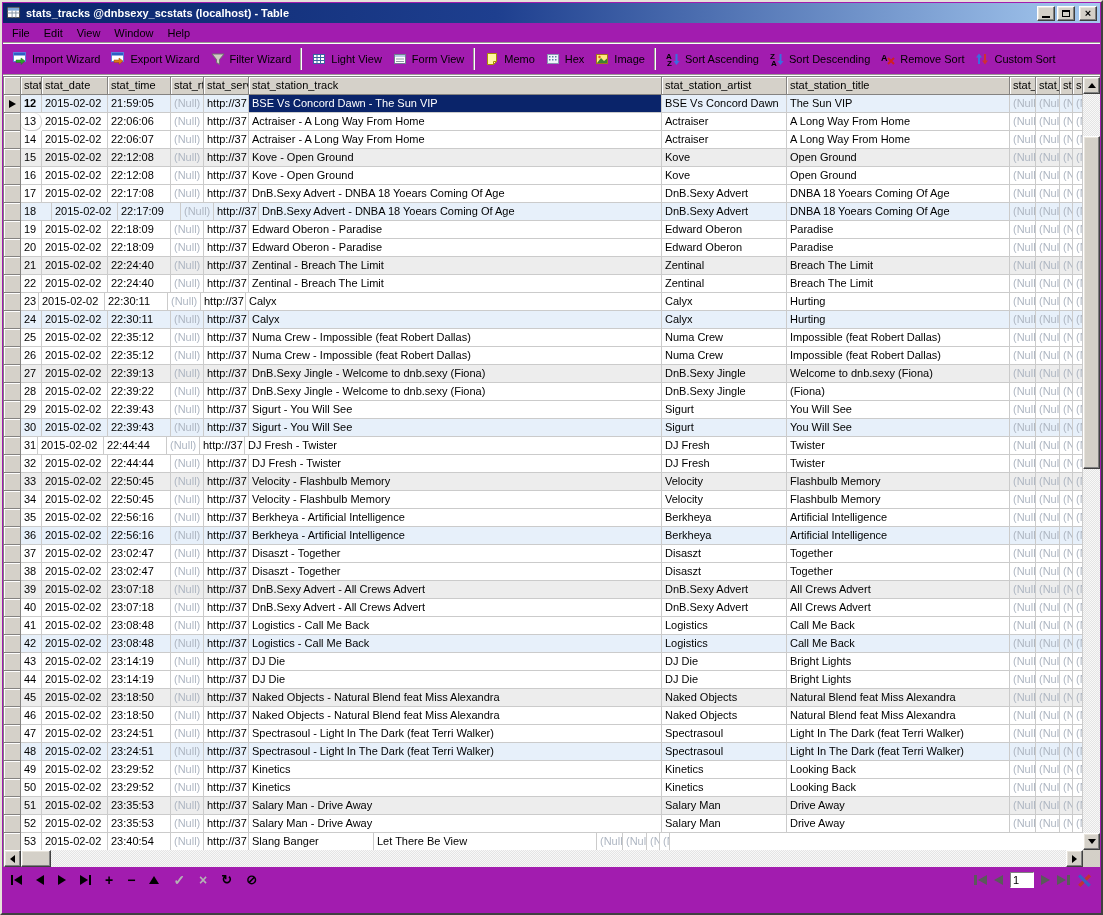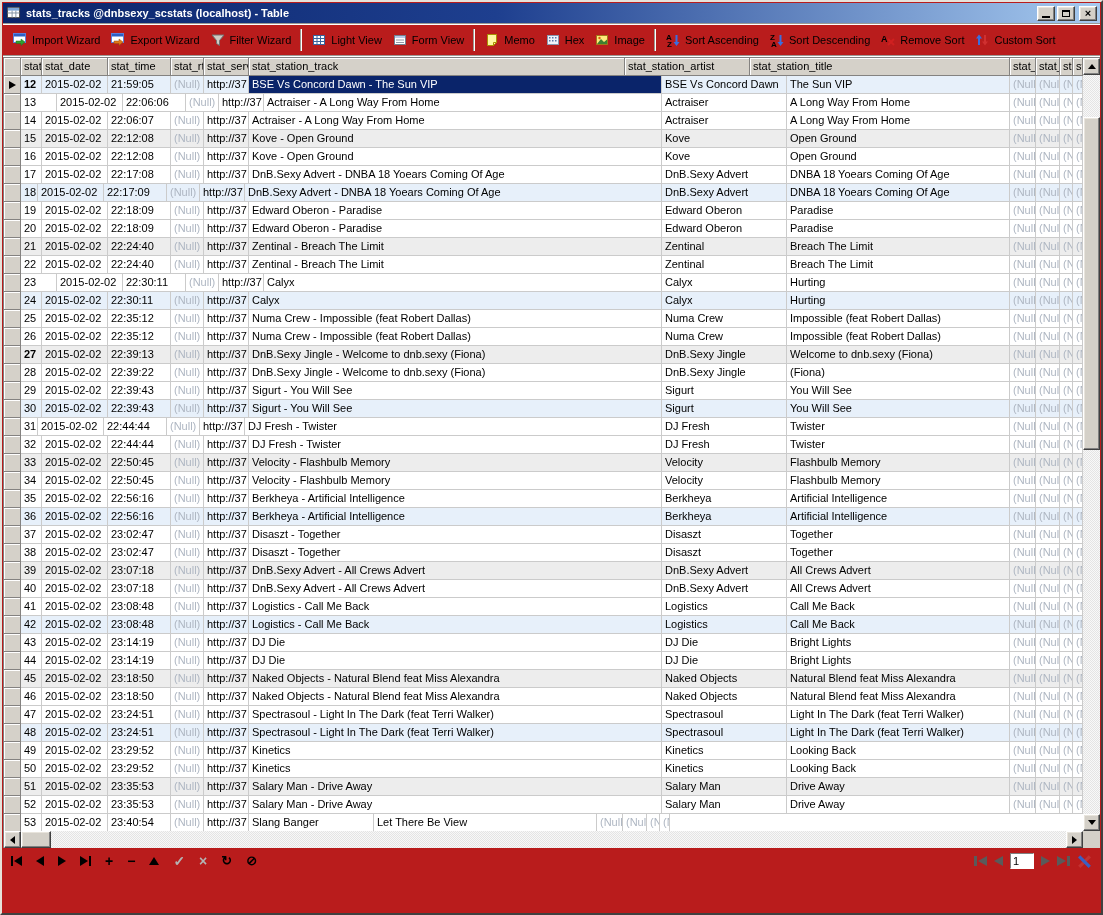--- a/index.html
+++ b/index.html
@@ -1,18 +1,18 @@
 <!DOCTYPE html>
 <html><head>
 <meta charset="utf-8">
 <style>
   html,body{margin:0;padding:0;}
   body{width:1103px;height:915px;overflow:hidden;font-family:"Liberation Sans",sans-serif;font-size:11px;color:#000;background:#D4D0C8;}
   *{box-sizing:border-box;}
-  .window{width:1103px;height:915px;display:flex;flex-direction:column;background:#b91c1c;
+  .window{width:1103px;height:915px;display:flex;flex-direction:column;background:#a21caf;
     border:2px solid;border-color:#E6E2DA #404040 #404040 #E6E2DA;padding:1px;}
   
   .titlebar{height:20px;flex:0 0 20px;display:flex;align-items:center;gap:4px;padding:0 3px;
     background:linear-gradient(90deg,#0A246A 0%,#1E3F8F 45%,#A6CAF0 100%);}
   .title-text{flex:1;color:#fff;font-weight:bold;white-space:nowrap;overflow:hidden;}
   .winbtns{display:flex;gap:2px;}
   .wbtn{width:18px;height:15px;background:#D4D0C8;border:1px solid;border-color:#FFF #404040 #404040 #FFF;
     box-shadow:inset -1px -1px 0 #808080,inset 1px 1px 0 #E8E4DC;display:flex;align-items:center;justify-content:center;}
   .glyph-min{width:8px;height:2px;background:#000;margin-top:8px;}
   .glyph-max{width:8px;height:7px;border:1px solid #000;border-top:2px solid #000;}
@@ -103,20 +103,27 @@
         </span>
       <span class="wbtn">
           <span class="glyph-max"></span>
         </span>
       <span class="wbtn" style="margin-left:2px">
           <span class="glyph-close">×</span>
         </span>
     </span>
   </div>
 
+  <div class="menubar">
+      <div class="menu-item">File</div>
+      <div class="menu-item">Edit</div>
+      <div class="menu-item">View</div>
+      <div class="menu-item">Window</div>
+      <div class="menu-item">Help</div>
+    </div>
   <div class="hr-groove"></div>
   <div class="toolbar">
       <div class="tbtn">
         <span class="ticon"><svg width="16" height="16" viewBox="0 0 16 16">
             <rect x="1.5" y="1.5" width="12" height="9" fill="#fff" stroke="#5A7EDC"></rect>
             <rect x="2" y="2" width="11" height="2.5" fill="#2D5FC4"></rect>
             <polygon points="13,10 9,7 9,9 4,9 4,11.5 9,11.5 9,13.5" fill="#2EA12E" stroke="#1C741C" stroke-width="0.5"></polygon>
           </svg></span>
         <span>Import Wizard</span>
       </div>
@@ -222,21 +229,21 @@
     <div class="grid-inner">
       <div class="hrow">
           <div class="hcell" style="width: 17px;"></div>
           <div class="hcell" style="width: 21px;">stat</div>
           <div class="hcell" style="width: 66px;">stat_date</div>
           <div class="hcell" style="width: 63px;">stat_time</div>
           <div class="hcell" style="width: 33px;">stat_rt</div>
           <div class="hcell" style="width: 45px;">stat_serv</div>
           <div class="hcell" style="flex: 1 1 auto; min-width: 0px;">stat_station_track</div>
           <div class="hcell" style="width: 125px;">stat_station_artist</div>
-          <div class="hcell" style="width: 260px;">stat_station_title</div>
+          <div class="hcell" style="width: 223px;">stat_station_title</div>
           <div class="hcell" style="width: 26px;">stat_</div>
           <div class="hcell" style="width: 24px;">stat_</div>
           <div class="hcell" style="width: 13px;">stat</div>
           <div class="hcell" style="width: 10px;">st</div>
         </div>
       <div id="rows-host">
           <div class="row blue">
             <div class="selcell">
               <span class="rowmark"></span>
             </div>
@@ -248,21 +255,21 @@
             <div class="cell cell-selected" style="flex: 1 1 auto; min-width: 0px;">BSE Vs Concord Dawn - The Sun VIP</div>
             <div class="cell" style="width: 125px;">BSE Vs Concord Dawn</div>
             <div class="cell" style="width: 223px;">The Sun VIP</div>
             <div class="cell nulltxt" style="width: 26px;">(Null)</div>
             <div class="cell nulltxt" style="width: 24px;">(Null)</div>
             <div class="cell nulltxt" style="width: 13px;">(Null)</div>
             <div class="cell nulltxt" style="width: 10px;">(Null)</div>
           </div>
           <div class="row">
             <div class="selcell"></div>
-            <div class="cell" style="width: 36px;">13</div>
+            <div class="cell" style="width: 21px; border-radius: 8px;">13</div>
             <div class="cell" style="width: 66px;">2015-02-02</div>
             <div class="cell" style="width: 63px;">22:06:06</div>
             <div class="cell nulltxt" style="width: 33px;">(Null)</div>
             <div class="cell" style="width: 45px;">http://37</div>
             <div class="cell" style="flex: 1 1 auto; min-width: 0px;">Actraiser - A Long Way From Home</div>
             <div class="cell" style="width: 125px;">Actraiser</div>
             <div class="cell" style="width: 223px;">A Long Way From Home</div>
             <div class="cell nulltxt" style="width: 26px;">(Null)</div>
             <div class="cell nulltxt" style="width: 24px;">(Null)</div>
             <div class="cell nulltxt" style="width: 13px;">(Null)</div>
@@ -323,21 +330,21 @@
             <div class="cell" style="flex: 1 1 auto; min-width: 0px;">DnB.Sexy Advert - DNBA 18 Yoears Coming Of Age</div>
             <div class="cell" style="width: 125px;">DnB.Sexy Advert</div>
             <div class="cell" style="width: 223px;">DNBA 18 Yoears Coming Of Age</div>
             <div class="cell nulltxt" style="width: 26px;">(Null)</div>
             <div class="cell nulltxt" style="width: 24px;">(Null)</div>
             <div class="cell nulltxt" style="width: 13px;">(Null)</div>
             <div class="cell nulltxt" style="width: 10px;">(Null)</div>
           </div>
           <div class="row blue">
             <div class="selcell"></div>
-            <div class="cell" style="width: 17px;">18</div>
+            <div class="cell" style="width: 31px;">18</div>
             <div class="cell" style="width: 66px;">2015-02-02</div>
             <div class="cell" style="width: 63px;">22:17:09</div>
             <div class="cell nulltxt" style="width: 33px;">(Null)</div>
             <div class="cell" style="width: 45px;">http://37</div>
             <div class="cell" style="flex: 1 1 auto; min-width: 0px;">DnB.Sexy Advert - DNBA 18 Yoears Coming Of Age</div>
             <div class="cell" style="width: 125px;">DnB.Sexy Advert</div>
             <div class="cell" style="width: 223px;">DNBA 18 Yoears Coming Of Age</div>
             <div class="cell nulltxt" style="width: 26px;">(Null)</div>
             <div class="cell nulltxt" style="width: 24px;">(Null)</div>
             <div class="cell nulltxt" style="width: 13px;">(Null)</div>
@@ -398,21 +405,21 @@
             <div class="cell" style="flex: 1 1 auto; min-width: 0px;">Zentinal - Breach The Limit</div>
             <div class="cell" style="width: 125px;">Zentinal</div>
             <div class="cell" style="width: 223px;">Breach The Limit</div>
             <div class="cell nulltxt" style="width: 26px;">(Null)</div>
             <div class="cell nulltxt" style="width: 24px;">(Null)</div>
             <div class="cell nulltxt" style="width: 13px;">(Null)</div>
             <div class="cell nulltxt" style="width: 10px;">(Null)</div>
           </div>
           <div class="row">
             <div class="selcell"></div>
-            <div class="cell" style="width: 36px;">23</div>
+            <div class="cell" style="width: 18px;">23</div>
             <div class="cell" style="width: 66px;">2015-02-02</div>
             <div class="cell" style="width: 63px;">22:30:11</div>
             <div class="cell nulltxt" style="width: 33px;">(Null)</div>
             <div class="cell" style="width: 45px;">http://37</div>
             <div class="cell" style="flex: 1 1 auto; min-width: 0px;">Calyx</div>
             <div class="cell" style="width: 125px;">Calyx</div>
             <div class="cell" style="width: 223px;">Hurting</div>
             <div class="cell nulltxt" style="width: 26px;">(Null)</div>
             <div class="cell nulltxt" style="width: 24px;">(Null)</div>
             <div class="cell nulltxt" style="width: 13px;">(Null)</div>
@@ -458,21 +465,21 @@
             <div class="cell" style="flex: 1 1 auto; min-width: 0px;">Numa Crew - Impossible (feat Robert Dallas)</div>
             <div class="cell" style="width: 125px;">Numa Crew</div>
             <div class="cell" style="width: 223px;">Impossible (feat Robert Dallas)</div>
             <div class="cell nulltxt" style="width: 26px;">(Null)</div>
             <div class="cell nulltxt" style="width: 24px;">(Null)</div>
             <div class="cell nulltxt" style="width: 13px;">(Null)</div>
             <div class="cell nulltxt" style="width: 10px;">(Null)</div>
           </div>
           <div class="row gray">
             <div class="selcell"></div>
-            <div class="cell" style="width: 21px; font-weight: bold;">27</div>
+            <div class="cell" style="width: 21px;">27</div>
             <div class="cell" style="width: 66px;">2015-02-02</div>
             <div class="cell" style="width: 63px;">22:39:13</div>
             <div class="cell nulltxt" style="width: 33px;">(Null)</div>
             <div class="cell" style="width: 45px;">http://37</div>
             <div class="cell" style="flex: 1 1 auto; min-width: 0px;">DnB.Sexy Jingle - Welcome to dnb.sexy (Fiona)</div>
             <div class="cell" style="width: 125px;">DnB.Sexy Jingle</div>
             <div class="cell" style="width: 223px;">Welcome to dnb.sexy (Fiona)</div>
             <div class="cell nulltxt" style="width: 26px;">(Null)</div>
             <div class="cell nulltxt" style="width: 24px;">(Null)</div>
             <div class="cell nulltxt" style="width: 13px;">(Null)</div>

